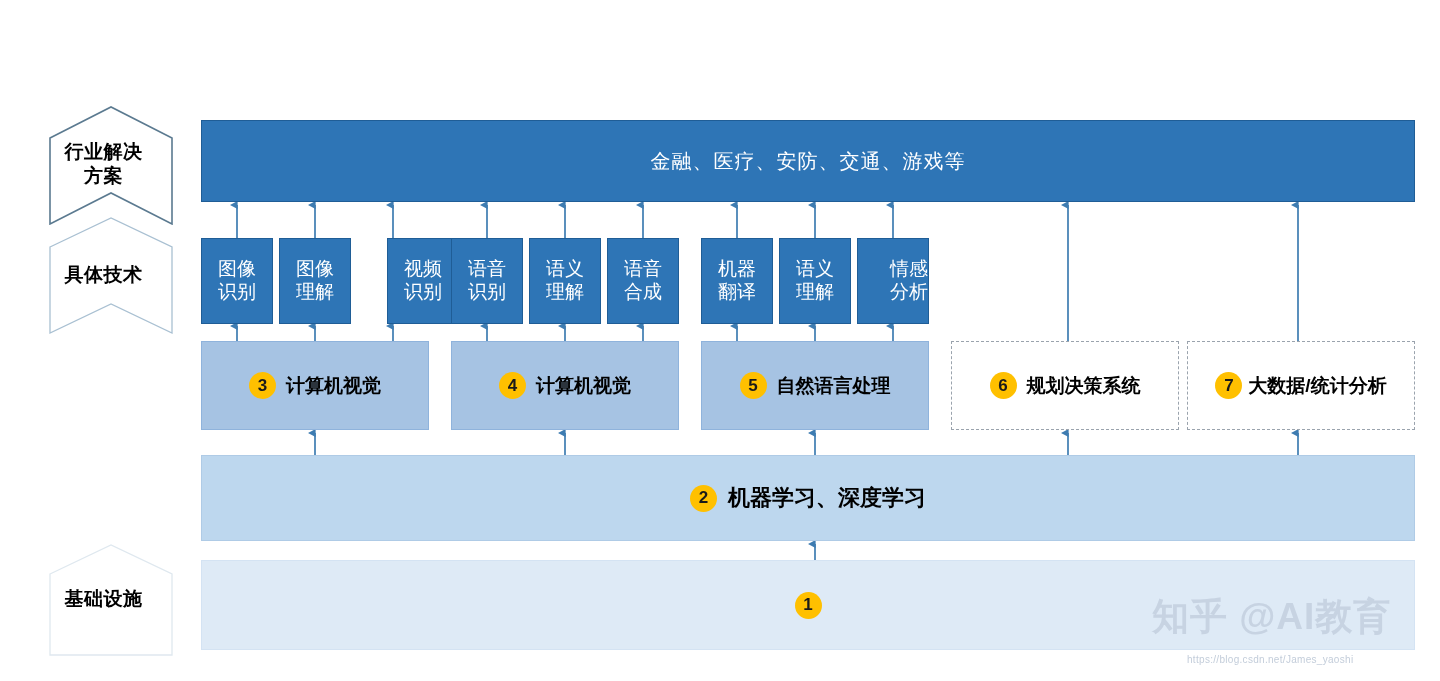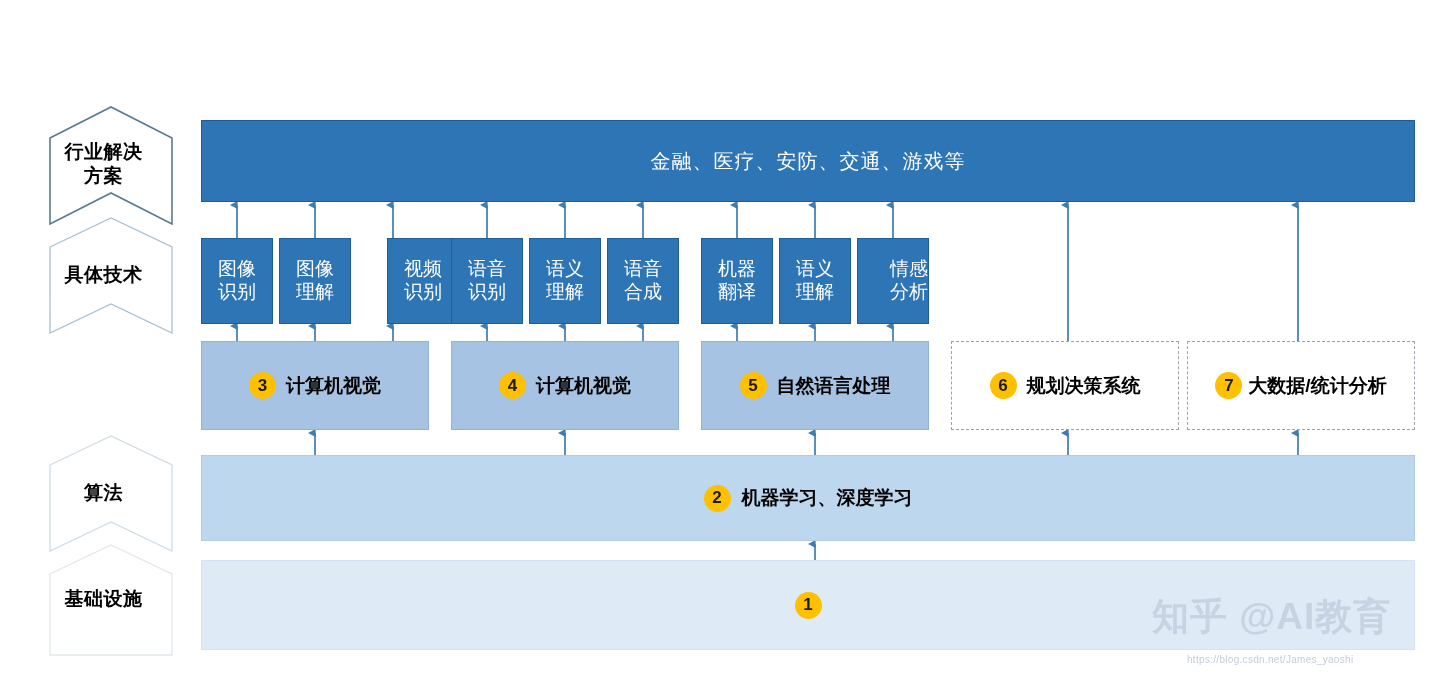--- a/index.html
+++ b/index.html
@@ -46,21 +46,21 @@
     background:#A6C3E3;border:1px solid #8FB3DC;
   }
   .dir-box.dashed{background:#ffffff;border:1px dashed #9aa3ad;}
   .dir-inner{display:flex;align-items:center;gap:10px;}
   .dir-text{font-size:19px;font-weight:bold;color:#000;white-space:nowrap;}
 
   .stack-row{left:201px;width:1214px;}
   #algo-row{top:455px;height:86px;background:#BDD7EE;border:1px solid #AFCBE6;}
   #infra-row{top:560px;height:90px;background:#DEEAF6;border:1px solid #D4E3F3;}
   .stack-inner{display:flex;align-items:center;gap:11px;}
-  .stack-text{font-size:19px;font-weight:bold;color:#000;white-space:nowrap;}
+  .stack-text{font-size:22px;font-weight:bold;color:#000;white-space:nowrap;}
 
   
   .num-badge{
     width:27px;height:27px;border-radius:50%;background:#FFC000;
     display:flex;align-items:center;justify-content:center;
     font-size:17px;font-weight:bold;color:#1a1a1a;flex:0 0 auto;
   }
 
   
   #arrow-layer{position:absolute;left:0;top:0;width:1440px;height:681px;pointer-events:none;}
@@ -94,26 +94,20 @@
     </div>
 
     <div class="rail-seg" style="top:113px;height:118px;">
       <svg width="124" height="118" viewBox="0 0 124 118">
         <path d="M1,31 L62,2 L123,31 L123,117 L62,88 L1,117 Z" fill="#ffffff" stroke="#a9c0d2" stroke-width="1.3"></path>
       </svg>
       <div class="rail-label">具体技术</div>
     </div>
 
 
-    <div class="rail-seg" style="top:331px;height:118px;">
-      <svg width="124" height="118" viewBox="0 0 124 118">
-        <path d="M1,31 L62,2 L123,31 L123,117 L62,88 L1,117 Z" fill="#ffffff" stroke="#cfdce6" stroke-width="1.3"></path>
-      </svg>
-      <div class="rail-label">算法</div>
-    </div>
 
     <div class="rail-seg" style="top:440px;height:113px;">
       <svg width="124" height="113" viewBox="0 0 124 113">
         <path d="M1,31 L62,2 L123,31 L123,112 L1,112 Z" fill="#ffffff" stroke="#dfe8ef" stroke-width="1.3"></path>
       </svg>
       <div class="rail-label">基础设施</div>
     </div>
 
   </div>
 

